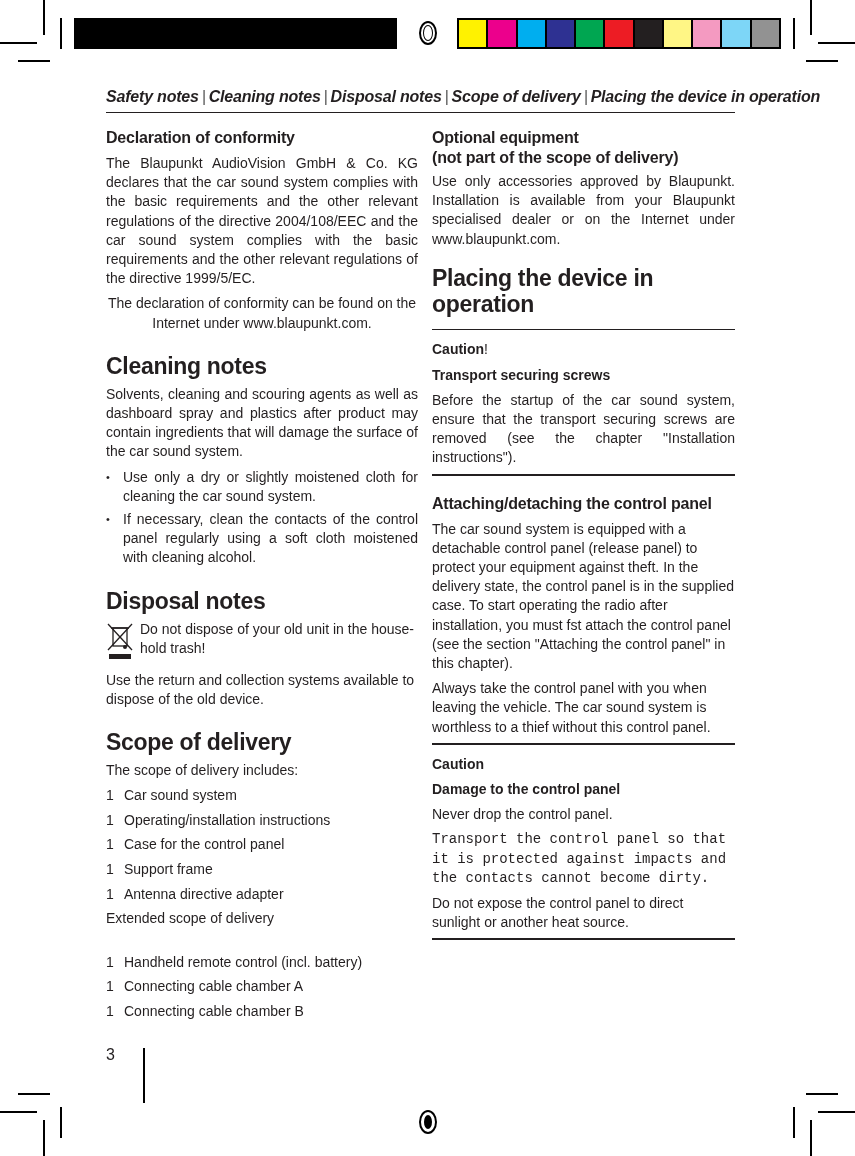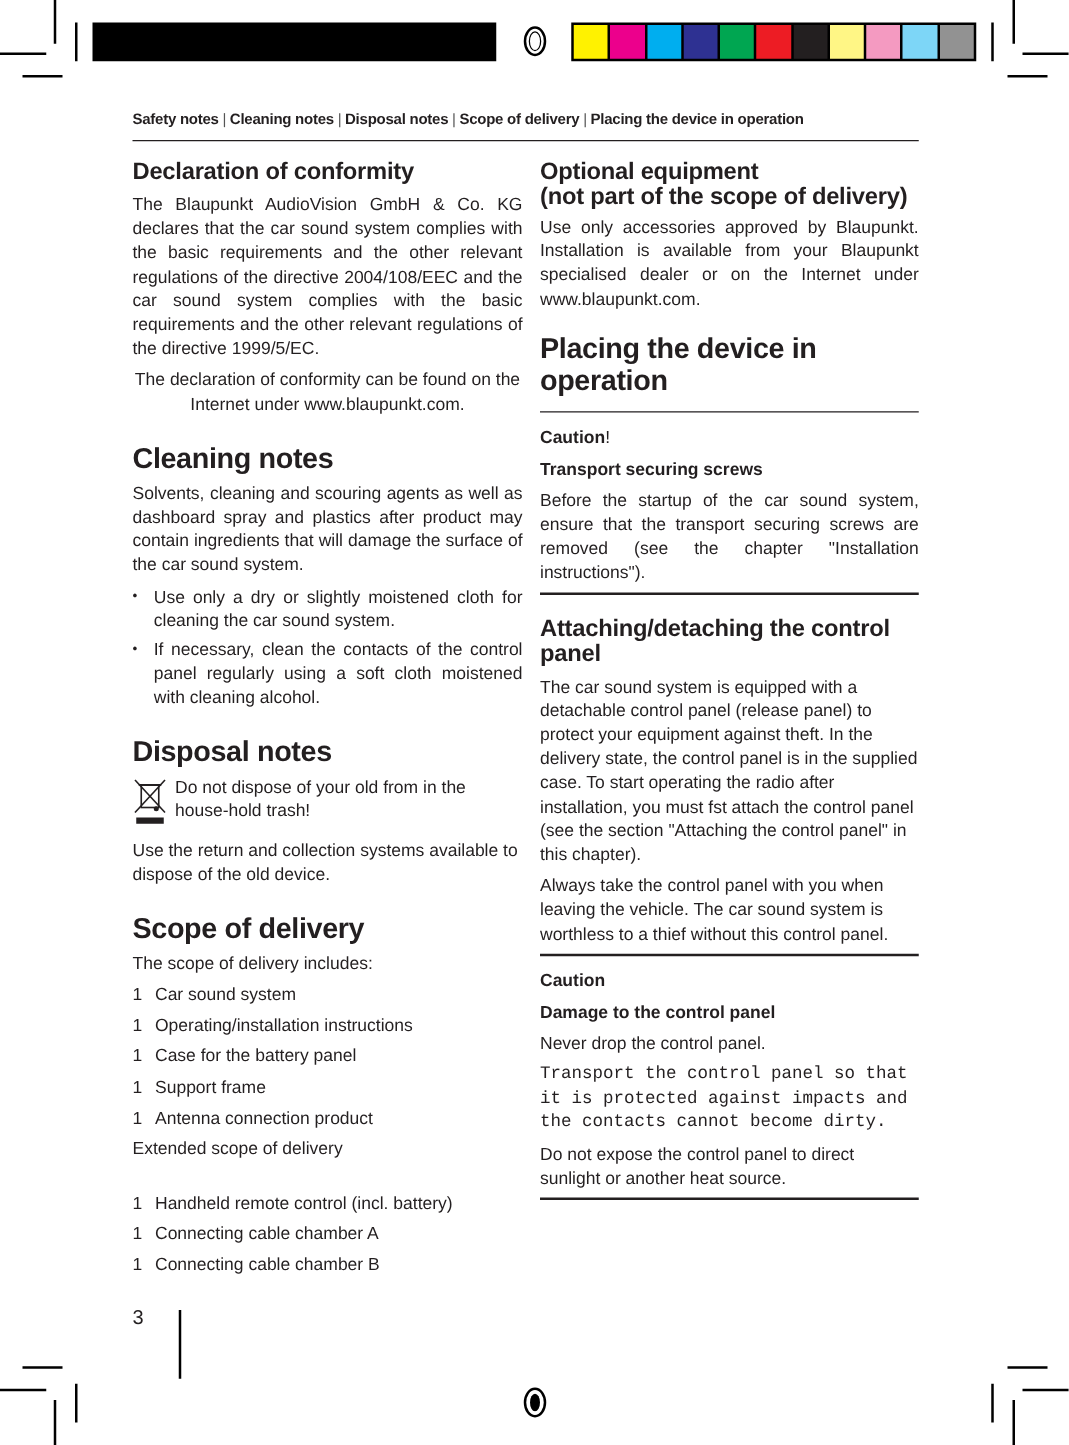--- a/index.html
+++ b/index.html
@@ -8,29 +8,29 @@
   .mark { position:absolute; background:#000; }
   .blackbar { position:absolute; left:74px; top:18px; width:323px; height:31px; background:#000; }
   .swatches { position:absolute; left:457px; top:18px; width:324px; height:31px; background:#000;
               display:flex; gap:2px; padding:2px; box-sizing:border-box; }
   .swatch { flex:1; height:100%; }
   .reg { position:absolute; width:18px; height:24px; border:2px solid #000; border-radius:50%;
          box-sizing:border-box; background:#fff; }
   .reg::after { content:""; position:absolute; left:3px; top:3px; width:8px; height:14px; background:#000; border-radius:50%; }
   .reg.outline::after { background:#fff; border:1px solid #000; left:2px; top:2px; }
 
-  .header-nav { position:absolute; left:106px; top:88px; width:630px; font-size:12px; font-weight:bold;
-                letter-spacing:-0.2px; white-space:nowrap; }
+  .header-nav { position:absolute; left:106px; top:88px; width:630px; font-size:16px; font-weight:bold;
+                letter-spacing:-0.2px; white-space:nowrap;font-style:italic; }
   .header-nav .sep { font-weight:normal; color:#555; margin:0 3px; }
   .header-rule { position:absolute; left:106px; top:112px; width:629px; height:1px; background:#231f20; }
 
   .col { position:absolute; top:128px; width:312px; font-size:14px; line-height:19.2px; }
   .col-left { left:106px; }
   .col-right { left:432px; width:303px; }
-  h2 { font-size:19px; font-weight:bold; margin:0 0 6px 0; line-height:20px; letter-spacing:-0.2px; }
+  h2 { font-size:16px; font-weight:bold; margin:0 0 6px 0; line-height:20px; letter-spacing:-0.2px; }
   h1 { font-size:23px; font-weight:bold; margin:0 0 6px 0; line-height:26px; letter-spacing:-0.3px; }
   p { margin:0 0 6px 0; text-align:justify; }
   .bullets { list-style:none; margin:0 0 6px 0; padding:0; }
   .bullets li { position:relative; padding-left:17px; margin-bottom:4px; text-align:justify; }
   .bullets li::before { content:"•"; position:absolute; left:0; top:0; font-size:11px; }
   .items { list-style:none; margin:0; padding:0; }
   .items li { margin-bottom:5.5px; }
   .items .qty { display:inline-block; width:18px; }
   .rule { height:1.5px; background:#231f20; margin:6px 0 10px 0; }
   .rule.thick { height:2px; }
@@ -95,34 +95,34 @@
       <span class="disposal-icon">
         <svg width="30" height="40" viewBox="0 0 30 40">
           <rect x="7" y="6" width="14" height="18" fill="none" stroke="#231f20" stroke-width="1.3"></rect>
           <line x1="5" y1="6" x2="23" y2="6" stroke="#231f20" stroke-width="1.5"></line>
           <circle cx="19" cy="25" r="2" fill="#231f20"></circle>
           <line x1="2" y1="2" x2="26" y2="28" stroke="#231f20" stroke-width="1.3"></line>
           <line x1="26" y1="2" x2="2" y2="28" stroke="#231f20" stroke-width="1.3"></line>
           <rect x="3" y="32" width="22" height="5" fill="#231f20"></rect>
         </svg>
       </span>
-      <span class="disposal-text">Do not dispose of your old from in the house-hold trash!</span>
+      <span class="disposal-text">Do not dispose of your old unit in the house-hold trash!</span>
     </div>
     <p style="text-align:left;">Use the return and collection systems available to dispose of the old device.</p>
   </section>
 
   <section style="margin-top:20px;">
     <h1>Scope of delivery</h1>
     <div style="margin-bottom:5.5px;">The scope of delivery includes:</div>
     <ul class="items">
       <li><span class="qty">1</span><span>Car sound system</span></li>
       <li><span class="qty">1</span><span>Operating/installation instructions</span></li>
-      <li><span class="qty">1</span><span>Case for the battery panel</span></li>
+      <li><span class="qty">1</span><span>Case for the control panel</span></li>
       <li><span class="qty">1</span><span>Support frame</span></li>
-      <li><span class="qty">1</span><span>Antenna connection product</span></li>
+      <li><span class="qty">1</span><span>Antenna directive adapter</span></li>
     </ul>
     <div style="margin-bottom:24px;">Extended scope of delivery</div>
     <ul class="items">
       <li><span class="qty">1</span><span>Handheld remote control (incl. battery)</span></li>
       <li><span class="qty">1</span><span>Connecting cable chamber A</span></li>
       <li><span class="qty">1</span><span>Connecting cable chamber B</span></li>
     </ul>
   </section>
 </div>
 

